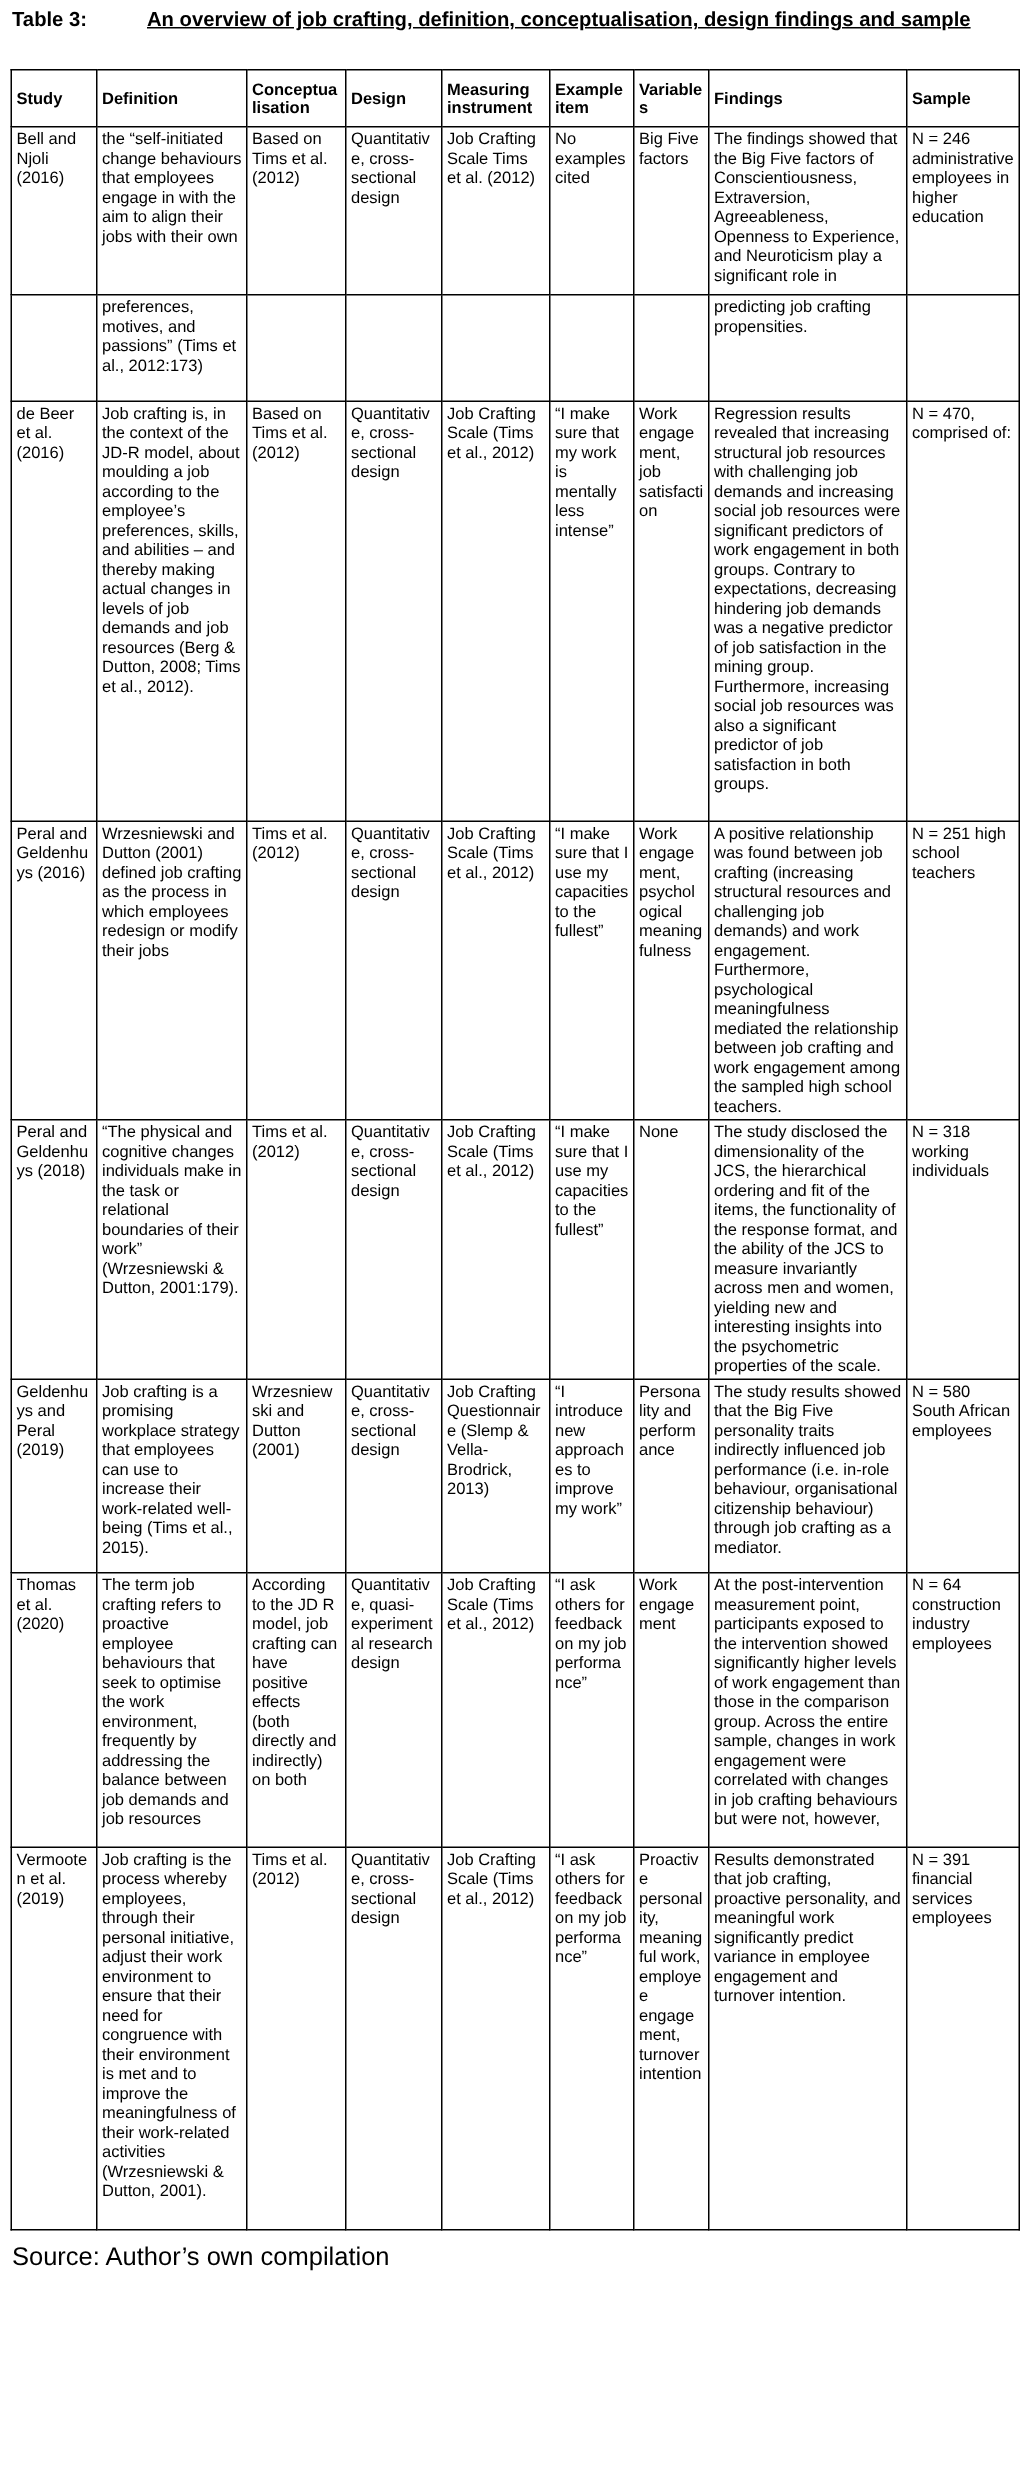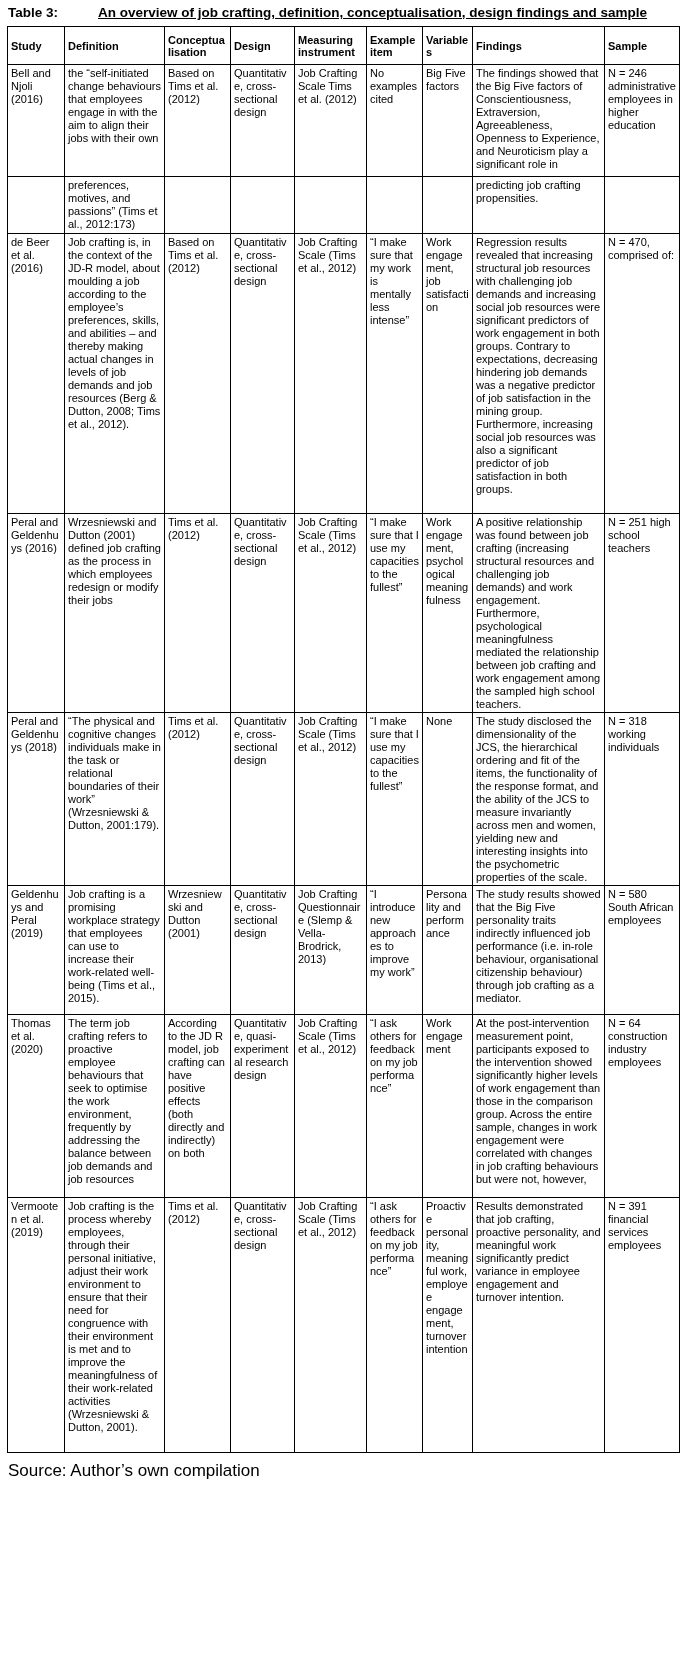--- a/index.html
+++ b/index.html
@@ -29,21 +29,21 @@
     flex-shrink: 0;
   }
   .title-text {
     flex: 1;
     text-decoration: underline;
   }
   table.overview {
     border-collapse: collapse;
     table-layout: fixed;
     width: 672px;
-    margin-top: 5px;
+    margin-top: 25px;
     border: 1px solid #000;
   }
   th, td {
     border: 1px solid #000;
     padding: 2px 3px 1px 3px;
     overflow: hidden;
     overflow-wrap: break-word;
     word-wrap: break-word;
   }
   th {
@@ -106,21 +106,21 @@
         <td>Bell and Njoli (2016)</td>
         <td>the “self-initiated change behaviours that employees engage in with the aim to align their jobs with their own</td>
         <td>Based on Tims et al. (2012)</td>
         <td>Quantitative, cross-sectional design</td>
         <td>Job Crafting Scale Tims et al. (2012)</td>
         <td>No examples cited</td>
         <td>Big Five factors</td>
         <td>The findings showed that the Big Five factors of Conscientiousness, Extraversion, Agreeableness, Openness to Experience, and Neuroticism play a significant role in</td>
         <td>N = 246 administrative employees in higher education</td>
       </tr>
-      <tr style="height:57px;">
+      <tr style="height:71px;">
         <td></td>
         <td>preferences, motives, and passions” (Tims et al., 2012:173)</td>
         <td></td>
         <td></td>
         <td></td>
         <td></td>
         <td></td>
         <td>predicting job crafting propensities.</td>
         <td></td>
       </tr>

